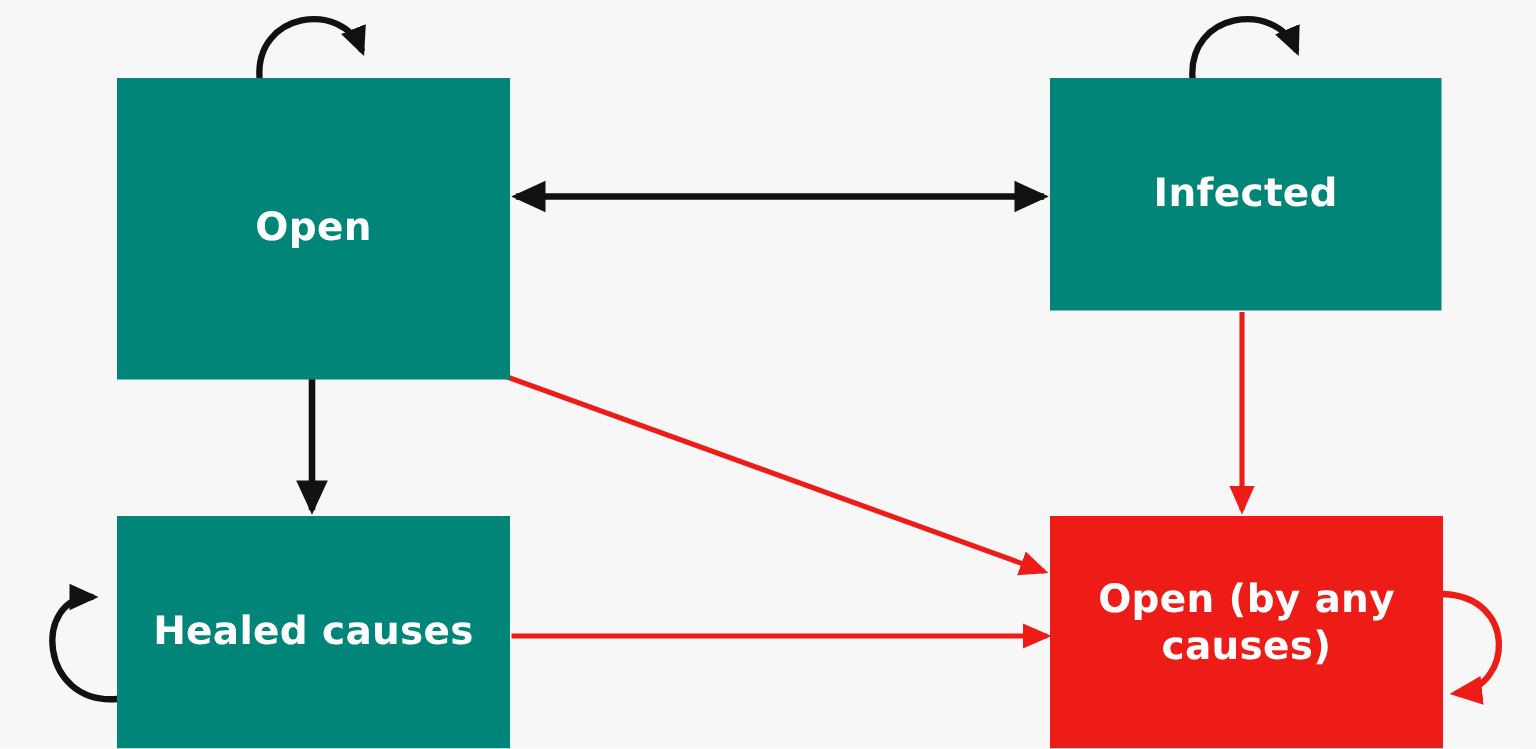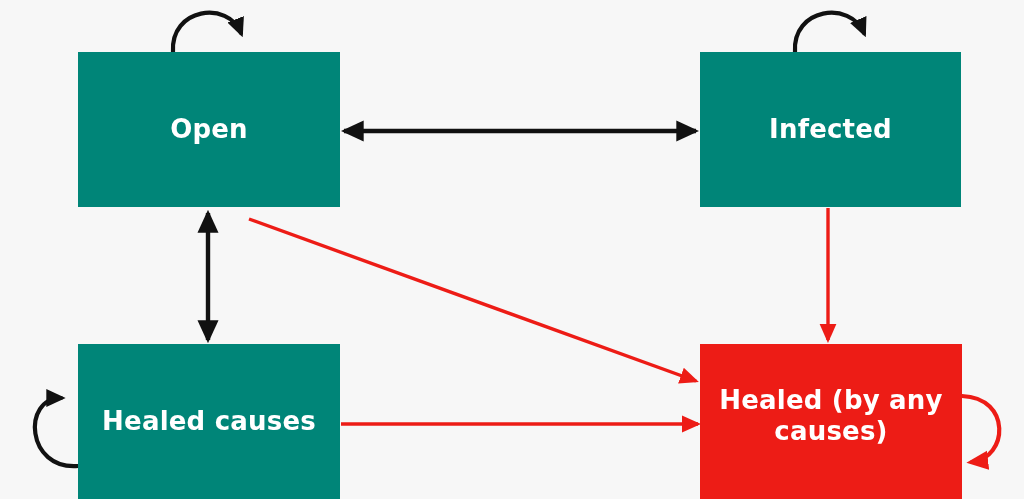--- a/index.html
+++ b/index.html
@@ -29,21 +29,21 @@
     padding: 4px 10px;
   }
   .node-label {
     display: block;
     width: 100%;
   }
   #node-open {
     left: 78px;
     top: 52px;
     width: 262px;
-    height: 155px;
+    height: 201px;
     background: #008578;
     font-size: 26px;
   }
   #node-infected {
     left: 700px;
     top: 52px;
     width: 261px;
     height: 155px;
     background: #008578;
     font-size: 26px;
@@ -127,16 +127,16 @@
 
   <div class="node" id="node-infected">
     <span class="node-label">Infected</span>
   </div>
 
   <div class="node" id="node-healed">
     <span class="node-label">Healed causes</span>
   </div>
 
   <div class="node" id="node-death">
-    <span class="node-label">Healed (by any causes)</span>
+    <span class="node-label">Open (by any causes)</span>
   </div>
 
 </div>
 
 </body></html>

